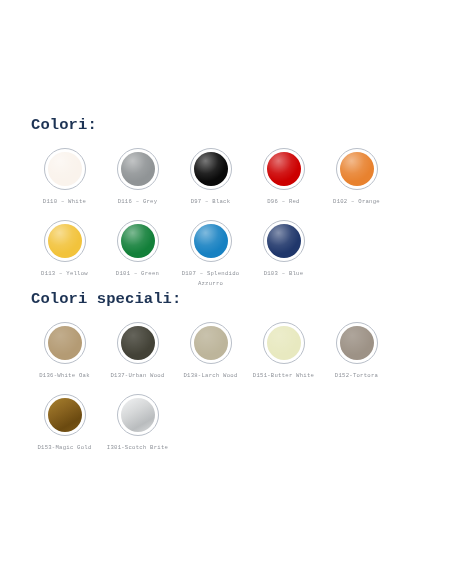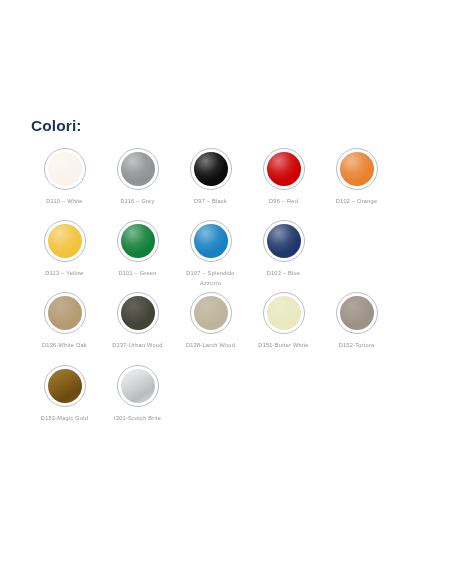--- a/index.html
+++ b/index.html
@@ -12,20 +12,21 @@
     background: #ffffff;
     font-family: "Liberation Sans", sans-serif;
     overflow: hidden;
     position: relative;
   }
 
   .page {
     position: absolute;
     inset: 0;
     padding: 0;
+    font-family: Liberation Mono, monospace;
   }
 
   .section {
     position: absolute;
     left: 0;
     right: 0;
   }
 
   .section-heading {
     font-size: 15.5px;
@@ -163,20 +164,21 @@
           <div class="swatch-disc-wrap">
             <span class="swatch-ring"></span>
             <span class="swatch-disc" style="background: radial-gradient(circle at 34% 26%, rgba(255, 255, 255, 0.45), rgba(255, 255, 255, 0.1) 38%, rgba(0, 0, 0, 0) 62%), rgb(32, 55, 107);"></span>
           </div>
           <div class="swatch-label">D103 – Blue</div>
         </div>
       </div>
   </div>
 
   <div class="section" id="section-speciali">
+    <h2 class="section-heading">Colori speciali:</h2>
     <div class="swatch-row" id="row-1-0">
         <div class="swatch-cell">
           <div class="swatch-disc-wrap">
             <span class="swatch-ring"></span>
             <span class="swatch-disc" style="background: radial-gradient(circle at 36% 28%, rgba(255, 255, 255, 0.18), rgba(0, 0, 0, 0) 60%), rgb(180, 155, 116);"></span>
           </div>
           <div class="swatch-label">D136-White Oak</div>
         </div>
         <div class="swatch-cell">
           <div class="swatch-disc-wrap">

